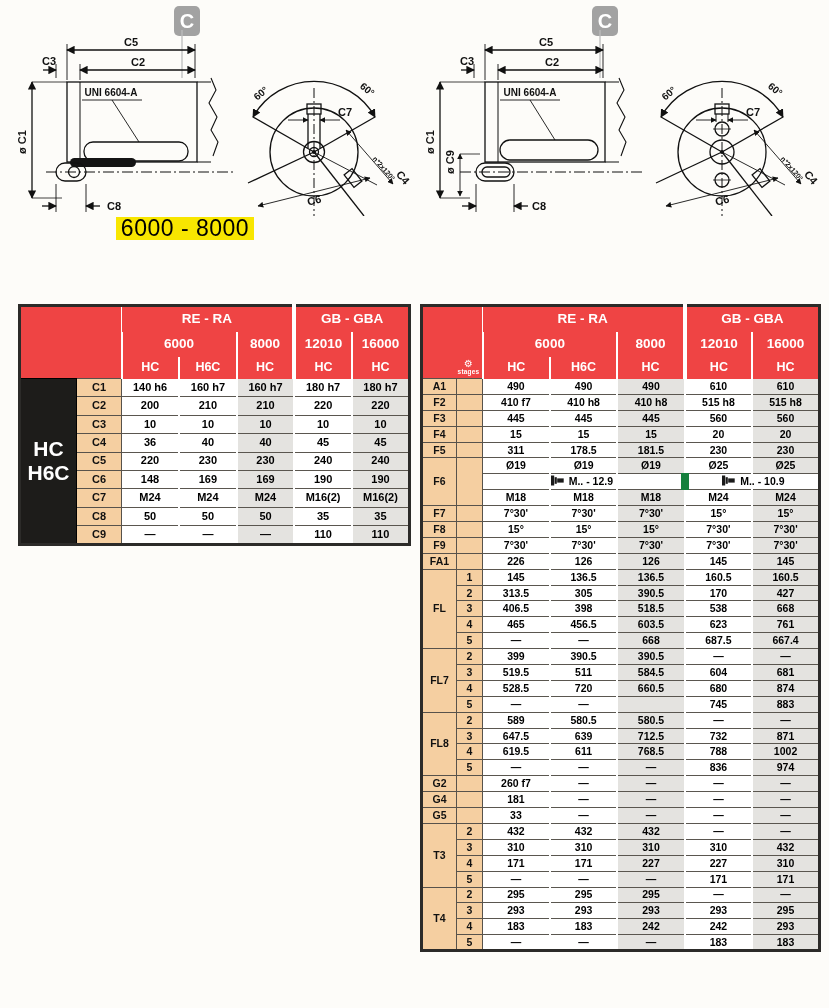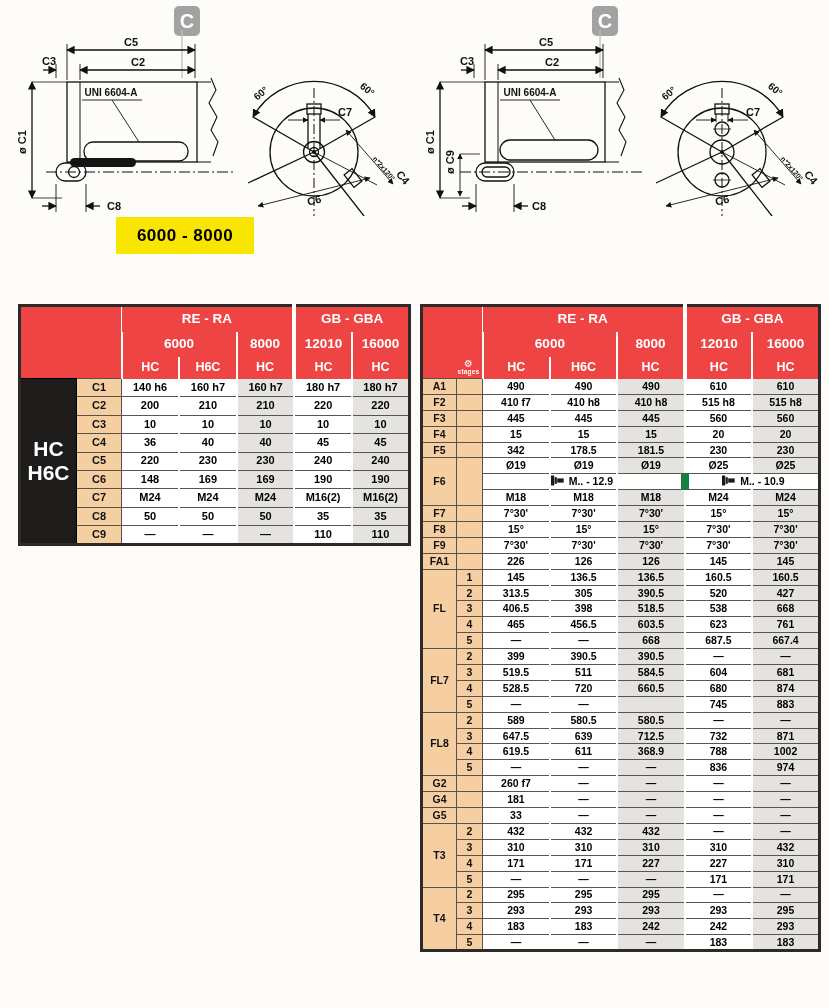--- a/index.html
+++ b/index.html
@@ -9,22 +9,22 @@
 
   
   .diagram{position:absolute;width:405px;height:245px}
   .diagram-left{left:12px;top:6px}
   .diagram-right{left:420px;top:6px}
   .c-badge{position:absolute;width:26px;height:30px;background:#a2a2a2;border-radius:5px;
            color:#fff;font-weight:800;font-size:20px;display:flex;align-items:center;justify-content:center}
   .diagram-left .c-badge{left:162px;top:0}
   .diagram-right .c-badge{left:172px;top:0}
   .diag-svg{position:absolute;left:0;top:24px}
-  .range-label{position:absolute;top:211px;height:37px;background:#f8e600;color:#000;
-               font-weight:700;font-size:17px;display:flex;align-items:center;justify-content:center;letter-spacing:.5px}
+  .range-label{position:absolute;top:211px;height:23px;background:#f8e600;color:#000;
+               font-weight:400;font-size:23px;display:flex;align-items:center;justify-content:center;letter-spacing:.5px}
   .diagram-left .range-label{left:104px;width:138px}
   .diagram-right .range-label{left:138px;width:148px}
   .dim{font:700 11px "Liberation Sans","DejaVu Sans",sans-serif;fill:#111}
   .dimS{font:700 10px "Liberation Sans","DejaVu Sans",sans-serif;fill:#111}
   .dimT{font:700 7px "Liberation Sans","DejaVu Sans",sans-serif;fill:#111}
 
   
   table.spec{position:absolute;border-collapse:collapse;table-layout:fixed;background:#fff;border:3px solid #2c2b29}
   .spec th,.spec td{font-weight:700;text-align:center;vertical-align:middle;white-space:nowrap;overflow:hidden;line-height:1.05;padding:0}
   .spec thead th{background:#ef4444;color:#fff}
@@ -404,21 +404,21 @@
           <th class="stg" rowspan="1"></th>
           <td class="val dleft">15</td>
           <td class="val">15</td>
           <td class="val shade">15</td>
           <td class="val">20</td>
           <td class="val shade">20</td>
         </tr>
         <tr>
           <th class="lbl" rowspan="1">F5</th>
           <th class="stg" rowspan="1"></th>
-          <td class="val dleft">342</td>
+          <td class="val dleft">311</td>
           <td class="val">178.5</td>
           <td class="val shade">181.5</td>
           <td class="val">230</td>
           <td class="val shade">230</td>
         </tr>
         <tr>
           <th class="lbl" rowspan="3">F6</th>
           <th class="stg" rowspan="3"></th>
           <td class="val dleft">Ø19</td>
           <td class="val">Ø19</td>
@@ -492,21 +492,21 @@
           <td class="val">136.5</td>
           <td class="val shade">136.5</td>
           <td class="val">160.5</td>
           <td class="val shade">160.5</td>
         </tr>
         <tr>
           <th class="stg">2</th>
           <td class="val dleft">313.5</td>
           <td class="val">305</td>
           <td class="val shade">390.5</td>
-          <td class="val">520</td>
+          <td class="val">170</td>
           <td class="val shade">427</td>
         </tr>
         <tr>
           <th class="stg">3</th>
           <td class="val dleft">406.5</td>
           <td class="val">398</td>
           <td class="val shade">518.5</td>
           <td class="val">538</td>
           <td class="val shade">668</td>
         </tr>
@@ -573,21 +573,21 @@
           <td class="val dleft">647.5</td>
           <td class="val">639</td>
           <td class="val shade">712.5</td>
           <td class="val">732</td>
           <td class="val shade">871</td>
         </tr>
         <tr>
           <th class="stg">4</th>
           <td class="val dleft">619.5</td>
           <td class="val">611</td>
-          <td class="val shade">368.9</td>
+          <td class="val shade">768.5</td>
           <td class="val">788</td>
           <td class="val shade">1002</td>
         </tr>
         <tr>
           <th class="stg">5</th>
           <td class="val dleft">—</td>
           <td class="val">—</td>
           <td class="val shade">—</td>
           <td class="val">836</td>
           <td class="val shade">974</td>

